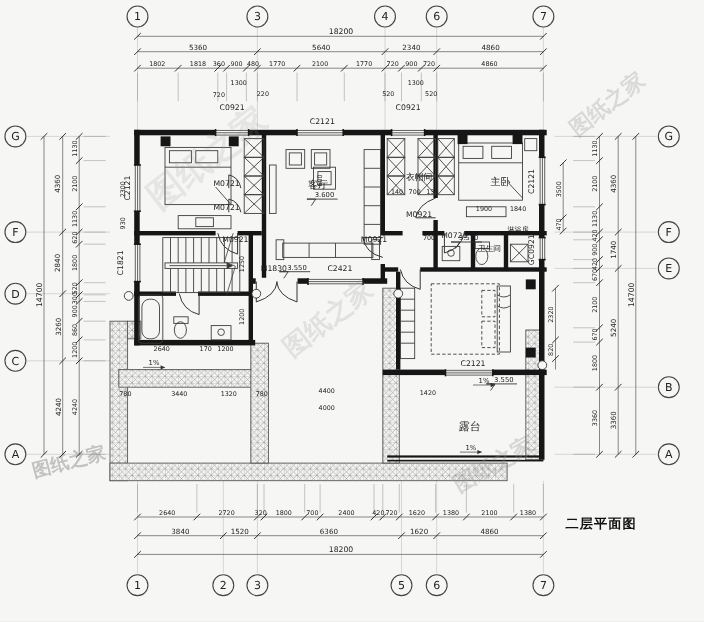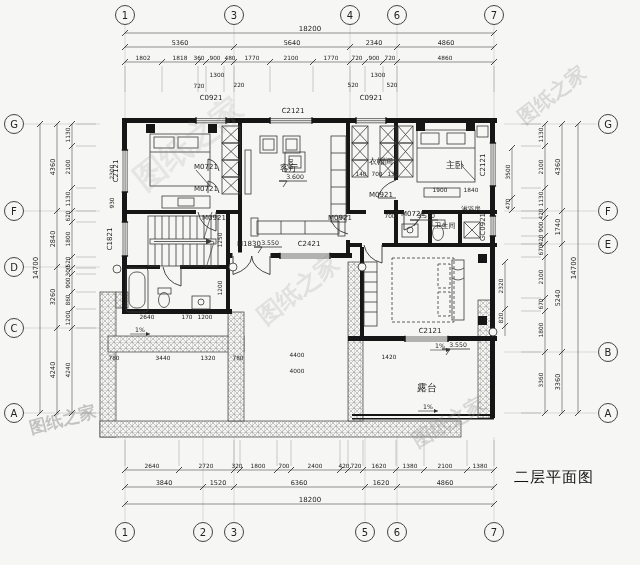--- a/index.html
+++ b/index.html
@@ -1,20 +1,20 @@
 <!DOCTYPE html>
 <html><head>
 <meta charset="utf-8">
 <style>
   html,body{margin:0;padding:0;background:#e8e8e8;}
   #stage{position:relative;width:640px;height:565px;background:#f6f6f4;overflow:hidden;
          font-family:"DejaVu Sans","Liberation Sans",sans-serif;}
   #plan{position:absolute;left:0;top:0;}
-  #drawing-title{position:absolute;left:514px;top:468px;width:120px;font-size:15px;
-                 font-weight:normal;color:#111;letter-spacing:1px;}
+  #drawing-title{position:absolute;left:514px;top:468px;width:120px;font-size:12px;
+                 font-weight:bold;color:#111;letter-spacing:1px;}
   text{font-family:"DejaVu Sans","Liberation Sans",sans-serif;}
 </style>
 </head>
 <body>
 
 <div id="stage">
 <svg id="plan" width="640" height="565" viewBox="0 0 640 565">
   <defs>
     <pattern id="hatch" patternUnits="userSpaceOnUse" width="6" height="6">
       <rect width="6" height="6" fill="#f6f6f4"></rect>

